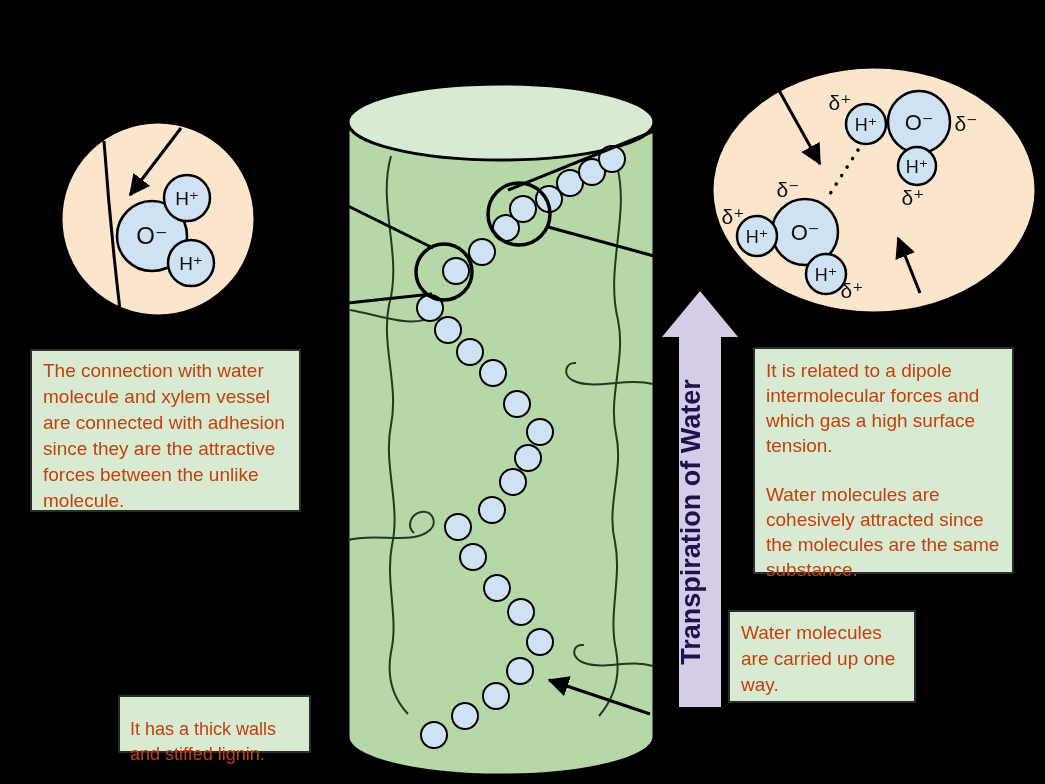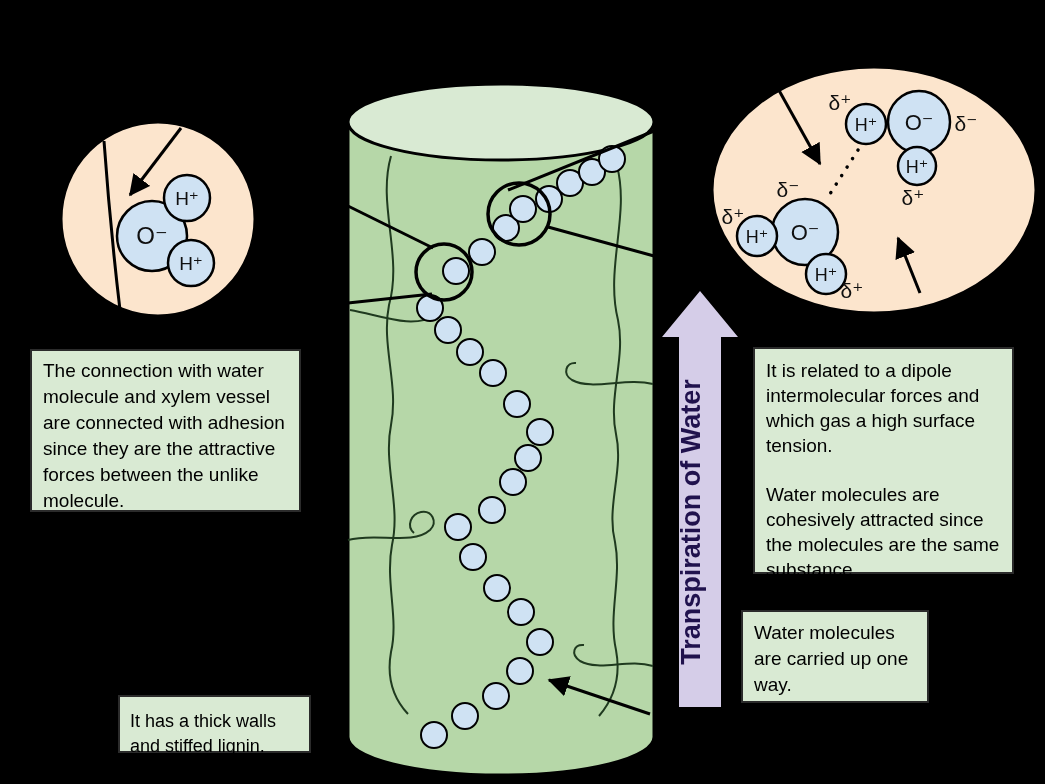--- a/index.html
+++ b/index.html
@@ -3,28 +3,28 @@
 <meta charset="utf-8">
 <style>
   html,body{margin:0;padding:0;background:#000;}
   .canvas{
     position:relative;width:1045px;height:784px;background:#000;overflow:hidden;
     font-family:"Liberation Sans","DejaVu Sans",sans-serif;
   }
   svg{position:absolute;left:0;top:0;}
   .note-box{
     position:absolute;background:#d9ead3;border:2px solid #2b2b2b;
-    color:#000000;box-sizing:border-box;
+    color:#c2410c;box-sizing:border-box;
   }
   .note-box p{margin:0;}
   .adhesion{left:30px;top:349px;width:271px;height:163px;font-size:19px;line-height:26px;padding:7px 11px;}
   .cohesion{left:753px;top:347px;width:261px;height:227px;font-size:19px;line-height:25px;padding:9px 11px;}
   .cohesion p + p{margin-top:24px;}
-  .carried{left:728px;top:610px;width:188px;height:93px;font-size:19px;line-height:26px;padding:8px 11px;margin-left:13px;}
-  .lignin{left:118px;top:695px;width:193px;height:58px;font-size:18px;line-height:25px;padding:12px 10px;}
+  .carried{left:728px;top:610px;width:188px;height:93px;font-size:19px;line-height:26px;padding:8px 11px;}
+  .lignin{left:118px;top:695px;width:193px;height:58px;font-size:18px;line-height:25px;padding:20px 10px;}
   .mol-label{fill:#101010;text-anchor:middle;font-family:"Liberation Sans","DejaVu Sans",sans-serif;}
   .delta{fill:#101010;text-anchor:middle;font-size:21px;font-family:"Liberation Sans","DejaVu Sans",sans-serif;}
   .water-dot{fill:#cfe2f3;stroke:#000;stroke-width:2;}
   .squiggle{fill:none;stroke:#1f3a1f;stroke-width:2;}
   .tangent{stroke:#000;stroke-width:3;fill:none;}
   .arrow-line{stroke:#000;stroke-width:3;fill:none;}
 </style>
 </head>
 <body>
 

